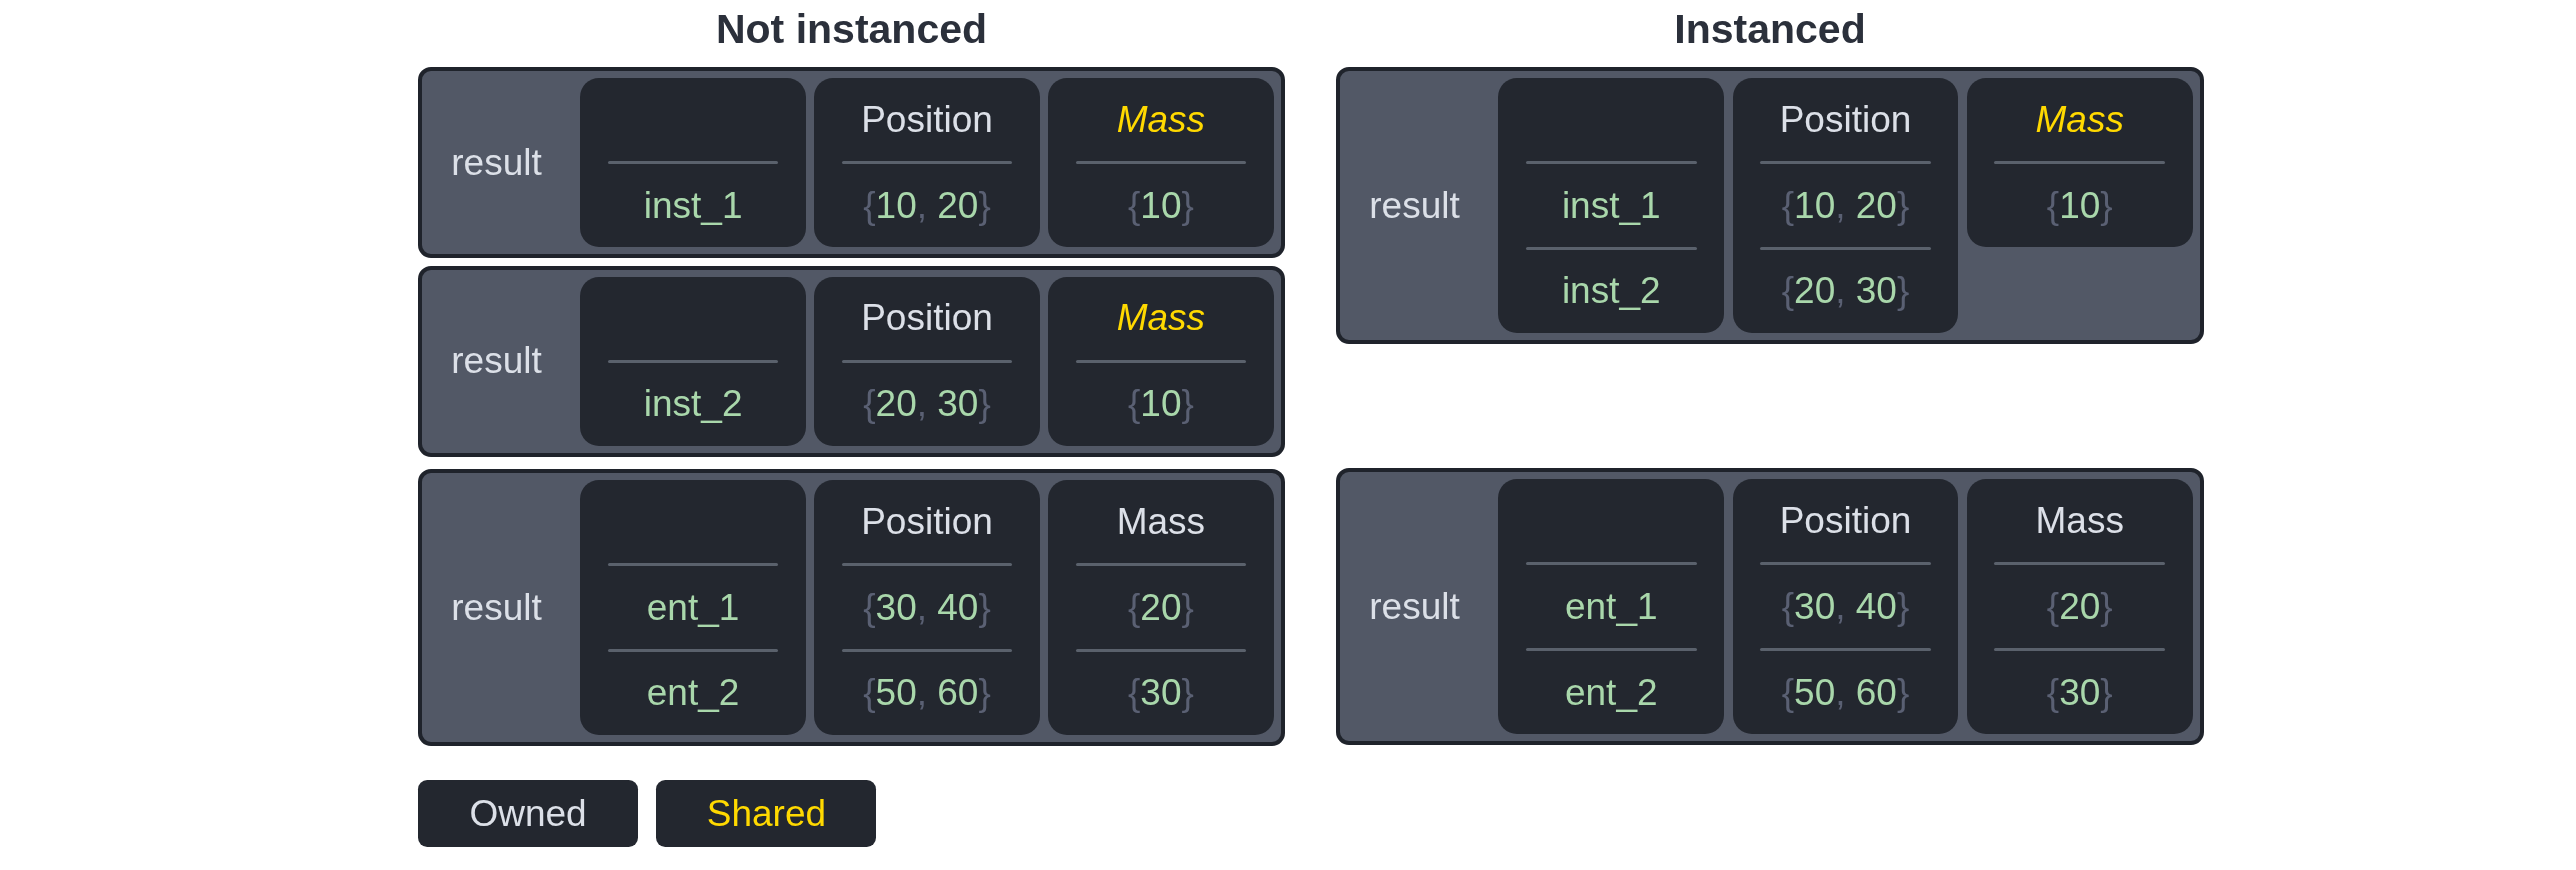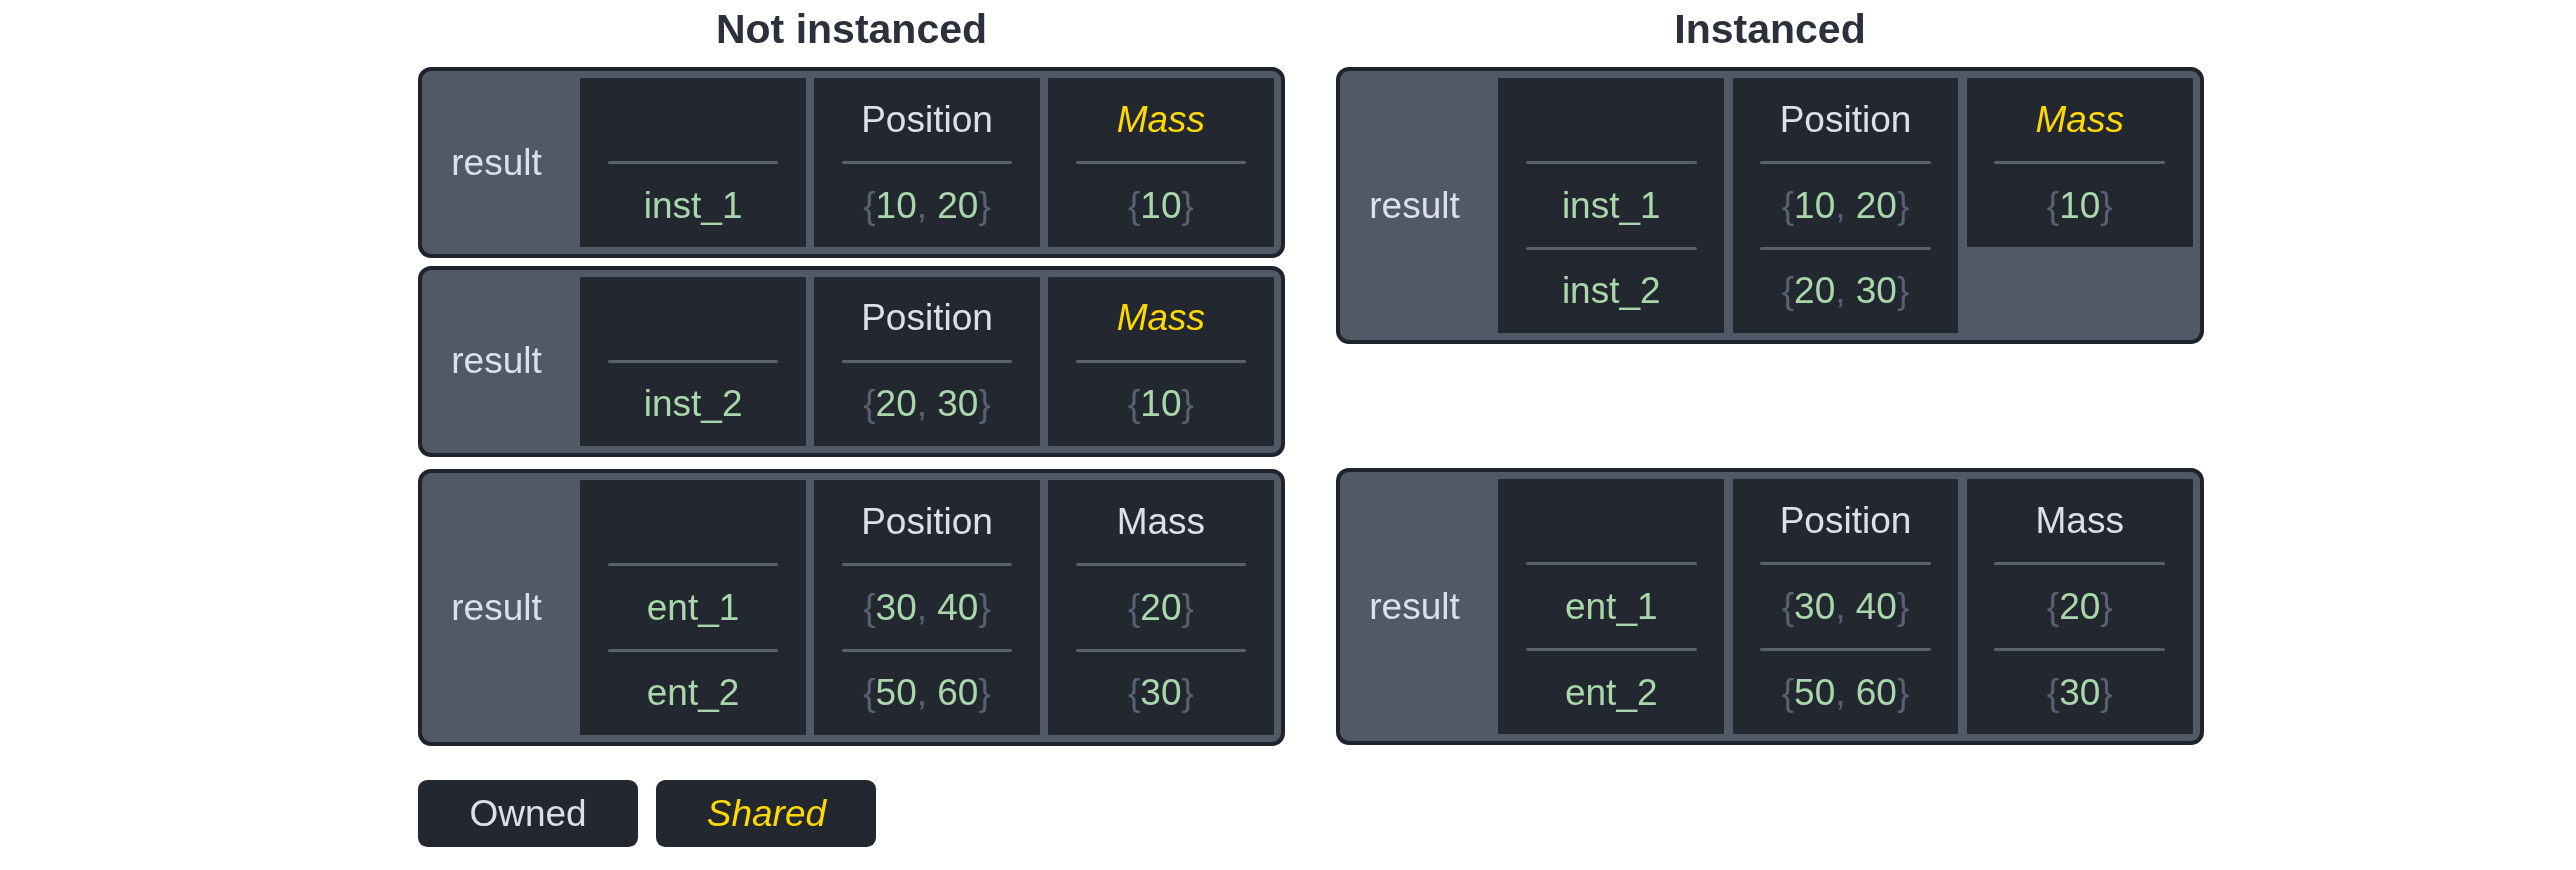--- a/index.html
+++ b/index.html
@@ -35,41 +35,41 @@
   }
   .col-left .table:nth-child(2){margin-top:7.3px;}
   .col-left .table:nth-child(3){margin-top:12px;}
   .col-right .table:nth-child(2){margin-top:124px;}
   .result-label{
     flex:0 0 151px;display:flex;align-items:center;box-sizing:border-box;
     padding-left:22px;font-size:37px;color:var(--text-light);
   }
   .cells{flex:1;display:flex;gap:8.3px;align-items:stretch;}
   .cell{
-    flex:1 1 0;background:var(--cell-bg);border-radius:1px;
+    flex:1 1 0;background:var(--cell-bg);border-radius:19px;
     display:flex;flex-direction:column;min-width:0;
   }
   .cell.short{align-self:flex-start;}
   .row{
     height:83px;display:flex;align-items:center;justify-content:center;
     font-size:37px;white-space:pre;
   }
   .row.header{color:var(--text-light);}
   .row.header.shared{color:var(--accent-shared);font-style:italic;}
   .divider{height:2.8px;min-height:2.8px;margin:0 27.5px;background:var(--divider);border-radius:1.8px;}
   .ent,.num{color:var(--value-green);}
   .punct{color:var(--punct-dim);}
   .legend{position:absolute;top:780px;left:0;display:flex;gap:18.4px;}
   .legend-box{
     box-sizing:border-box;height:67px;min-width:220px;padding:0 41px;
     display:flex;align-items:center;justify-content:center;
     background:var(--cell-bg);border-radius:9.2px;
     font-size:37px;color:var(--text-light);
   }
-  .legend-box.shared{color:var(--accent-shared);font-style:italic;}
+  .legend-box.shared{color:var(--accent-shared);}
 </style>
 </head>
 <body>
 
 <div class="canvas">
   <section class="col col-left">
     <h2 class="title">Not instanced</h2>
     <div class="tables">
         <div class="table">
           <div class="result-label">result</div>

